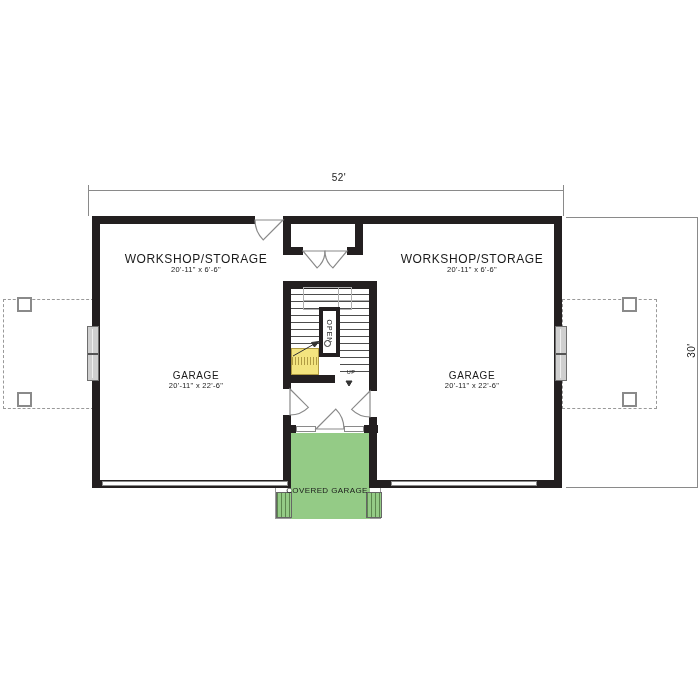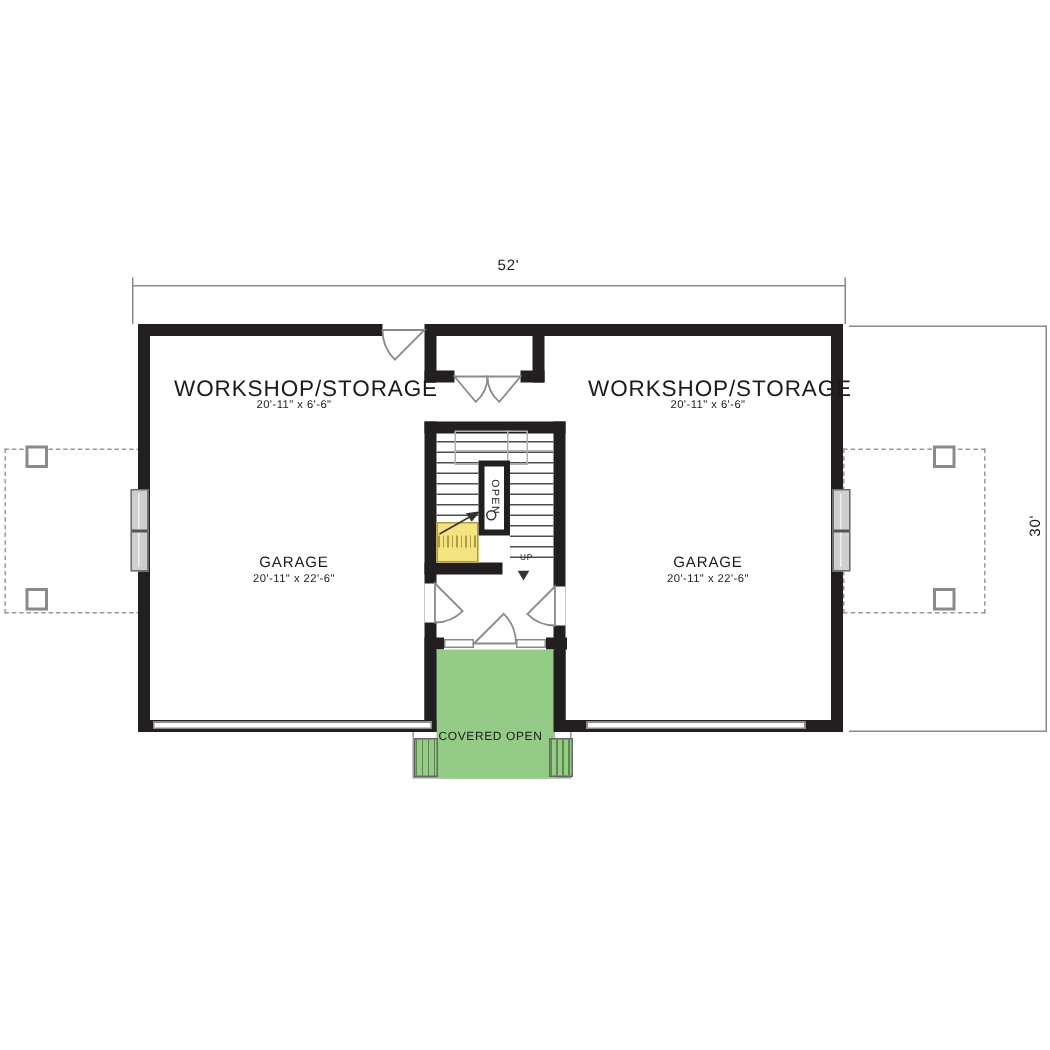--- a/index.html
+++ b/index.html
@@ -7,21 +7,21 @@
         font-family:"Liberation Sans", sans-serif;color:#1a1a1a;}
   .wall{position:absolute;background:#231f20;}
   .eraser{position:absolute;background:#ffffff;}
   .gline{position:absolute;background:#8a8a8a;}
   .lgline{position:absolute;background:#b0b0b0;}
   .tread{position:absolute;background:#4d4d4d;height:1px;}
   .dashrect{position:absolute;border:1px dashed #999;}
   .post{position:absolute;background:#fff;border:2px solid #8a8a8a;box-sizing:border-box;}
   .dimlabel{position:absolute;font-size:10px;letter-spacing:.5px;text-align:center;}
   .roomlabel{position:absolute;width:160px;text-align:center;}
-  .roomlabel .name{font-size:15px;letter-spacing:.6px;line-height:11px;}
+  .roomlabel .name{font-size:12px;letter-spacing:.6px;line-height:11px;}
   .roomlabel .size{font-size:7.5px;letter-spacing:.3px;line-height:9px;}
   .building{position:absolute;left:92px;top:216px;width:470px;height:272px;
             border:8px solid #231f20;box-sizing:border-box;background:transparent;}
   .window{position:absolute;background:#cfcfcf;border:1px solid #6e6e6e;box-sizing:border-box;}
   .window .mull{position:absolute;left:0;width:100%;height:2px;background:#555;}
   .window .glass{position:absolute;top:2px;bottom:2px;width:1px;background:#efefef;}
   .gdoor{position:absolute;background:#fff;border:1px solid #8a8a8a;box-sizing:border-box;}
   .porch-green{position:absolute;background:#94cb86;}
   .porch-outline{position:absolute;border:1px solid #999;box-sizing:border-box;}
   .porch-post{position:absolute;background:#94cb86;border:1px solid #666;box-sizing:border-box;
@@ -161,15 +161,15 @@
     <div class="size">20'-11" x 6'-6"</div>
   </div>
   <div class="roomlabel" style="left:116px;top:370px;">
     <div class="name" style="font-size:10px;">GARAGE</div>
     <div class="size">20'-11" x 22'-6"</div>
   </div>
   <div class="roomlabel" style="left:392px;top:370px;">
     <div class="name" style="font-size:10px;">GARAGE</div>
     <div class="size">20'-11" x 22'-6"</div>
   </div>
-  <div class="porchlabel">COVERED OPEN</div>
+  <div class="porchlabel">COVERED GARAGE</div>
 
 </div>
 
 </body></html>

